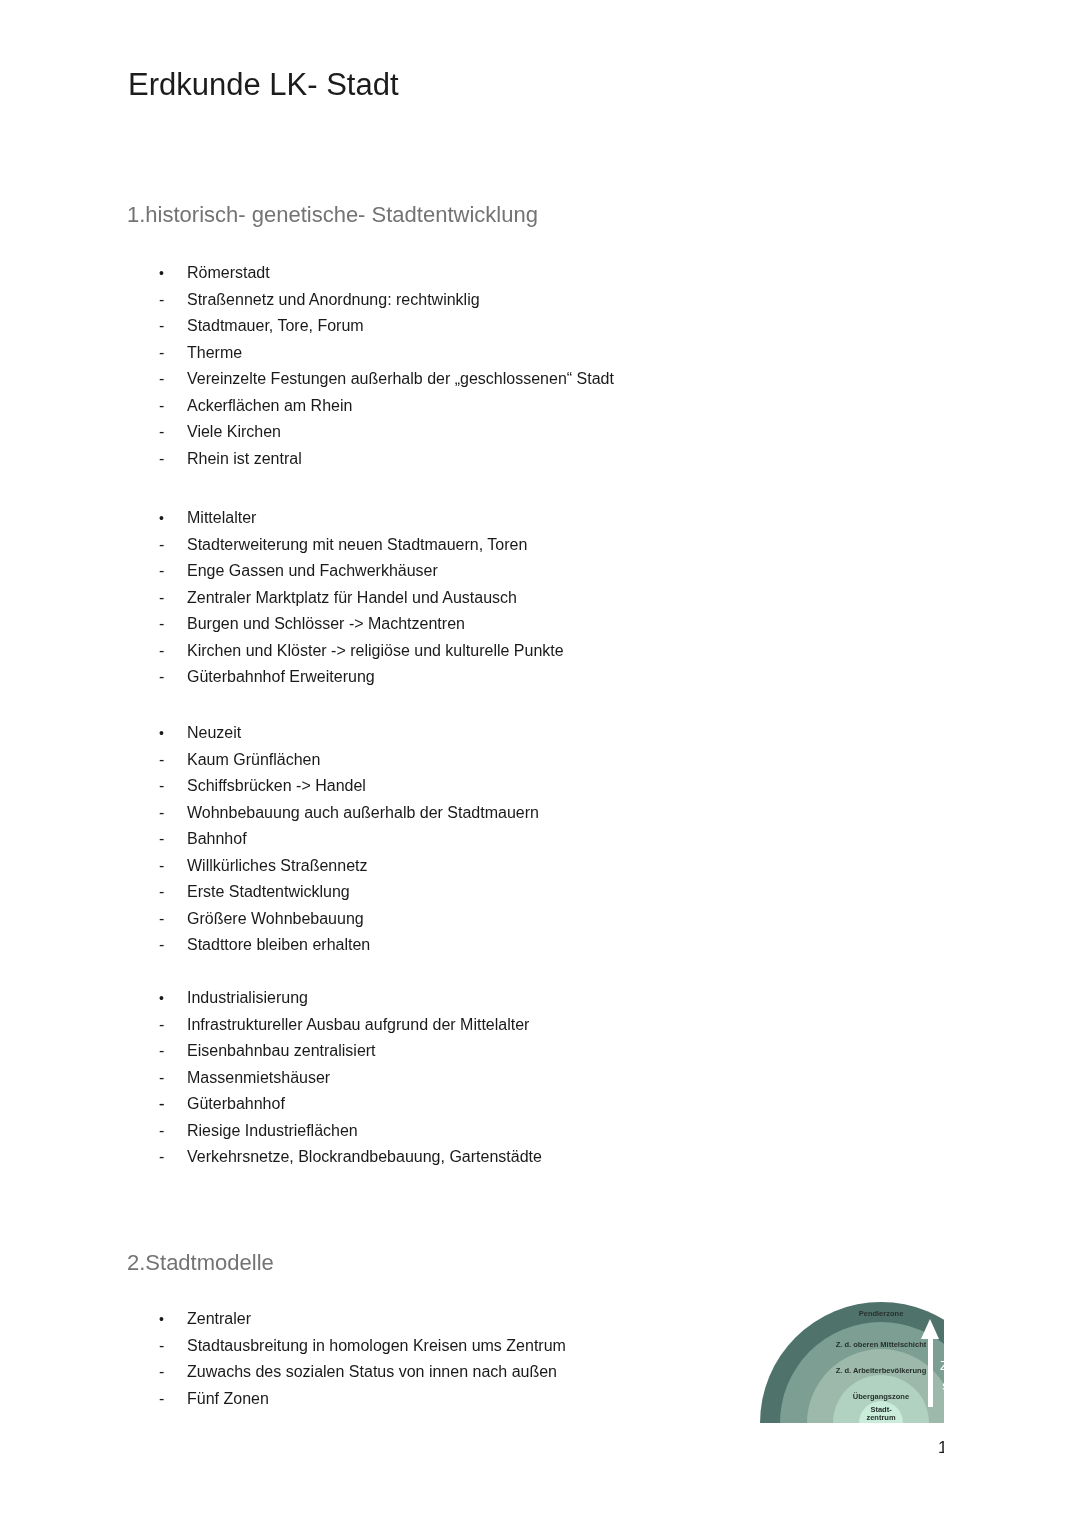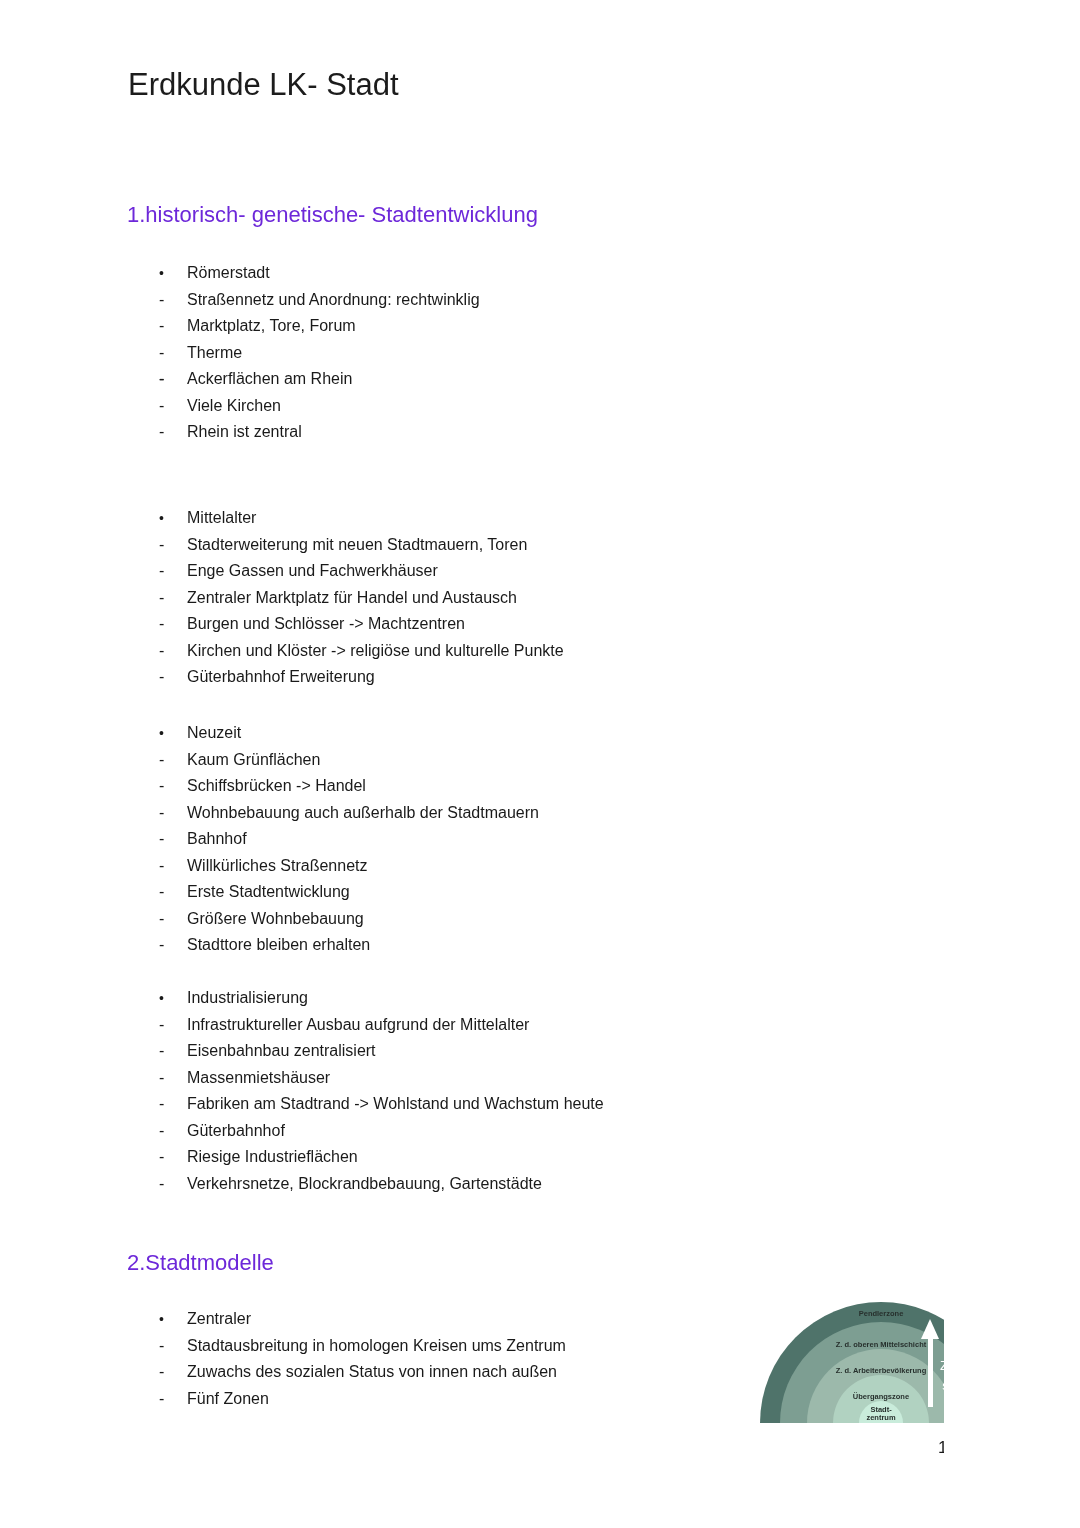--- a/index.html
+++ b/index.html
@@ -22,21 +22,21 @@
     font-size: 31px;
     font-weight: 400;
     color: #1c1c1c;
     line-height: 1.2;
   }
   .sec-heading {
     position: absolute;
     left: 127px;
     font-size: 22px;
     font-weight: 400;
-    color: #6d28d9;
+    color: #737373;
     line-height: 1.2;
   }
   .sec-heading.h1 { top: 202px; }
   .sec-heading.h2 { top: 1250px; }
 
   .group { position: absolute; left: 155px; }
   .g1 { top: 260px; }
   .g2 { top: 505px; }
   .g3 { top: 720px; }
   .g4 { top: 985px; }
@@ -127,23 +127,23 @@
 
 <div class="page">
 
   <div class="doc-title">Erdkunde LK- Stadt</div>
 
   <div class="sec-heading h1">1.historisch- genetische- Stadtentwicklung</div>
 
   <div class="group g1">
     <div class="li"><span class="marker bullet">•</span><span>Römerstadt</span></div>
     <div class="li"><span class="marker">-</span><span>Straßennetz und Anordnung: rechtwinklig</span></div>
-    <div class="li"><span class="marker">-</span><span>Marktplatz, Tore, Forum</span></div>
+    <div class="li"><span class="marker">-</span><span>Stadtmauer, Tore, Forum</span></div>
     <div class="li"><span class="marker">-</span><span>Therme</span></div>
-    <div class="li"><span class="marker">-</span></div>
+    <div class="li"><span class="marker">-</span><span>Vereinzelte Festungen außerhalb der „geschlossenen“ Stadt</span></div>
     <div class="li"><span class="marker">-</span><span>Ackerflächen am Rhein</span></div>
     <div class="li"><span class="marker">-</span><span>Viele Kirchen</span></div>
     <div class="li"><span class="marker">-</span><span>Rhein ist zentral</span></div>
   </div>
 
   <div class="group g2">
     <div class="li"><span class="marker bullet">•</span><span>Mittelalter</span></div>
     <div class="li"><span class="marker">-</span><span>Stadterweiterung mit neuen Stadtmauern, Toren</span></div>
     <div class="li"><span class="marker">-</span><span>Enge Gassen und Fachwerkhäuser</span></div>
     <div class="li"><span class="marker">-</span><span>Zentraler Marktplatz für Handel und Austausch</span></div>
@@ -162,21 +162,21 @@
     <div class="li"><span class="marker">-</span><span>Erste Stadtentwicklung</span></div>
     <div class="li"><span class="marker">-</span><span>Größere Wohnbebauung</span></div>
     <div class="li"><span class="marker">-</span><span>Stadttore bleiben erhalten</span></div>
   </div>
 
   <div class="group g4">
     <div class="li"><span class="marker bullet">•</span><span>Industrialisierung</span></div>
     <div class="li"><span class="marker">-</span><span>Infrastruktureller Ausbau aufgrund der Mittelalter</span></div>
     <div class="li"><span class="marker">-</span><span>Eisenbahnbau zentralisiert</span></div>
     <div class="li"><span class="marker">-</span><span>Massenmietshäuser</span></div>
-    <div class="li"><span class="marker">-</span><span>Fabriken am Stadtrand -&gt; Wohlstand und Wachstum heute</span></div>
+    <div class="li"><span class="marker">-</span></div>
     <div class="li"><span class="marker">-</span><span>Güterbahnhof</span></div>
     <div class="li"><span class="marker">-</span><span>Riesige Industrieflächen</span></div>
     <div class="li"><span class="marker">-</span><span>Verkehrsnetze, Blockrandbebauung, Gartenstädte</span></div>
   </div>
 
   <div class="sec-heading h2">2.Stadtmodelle</div>
 
   <div class="group g5">
     <div class="li"><span class="marker bullet">•</span><span>Zentraler</span></div>
     <div class="li"><span class="marker">-</span><span>Stadtausbreitung in homologen Kreisen ums Zentrum</span></div>

